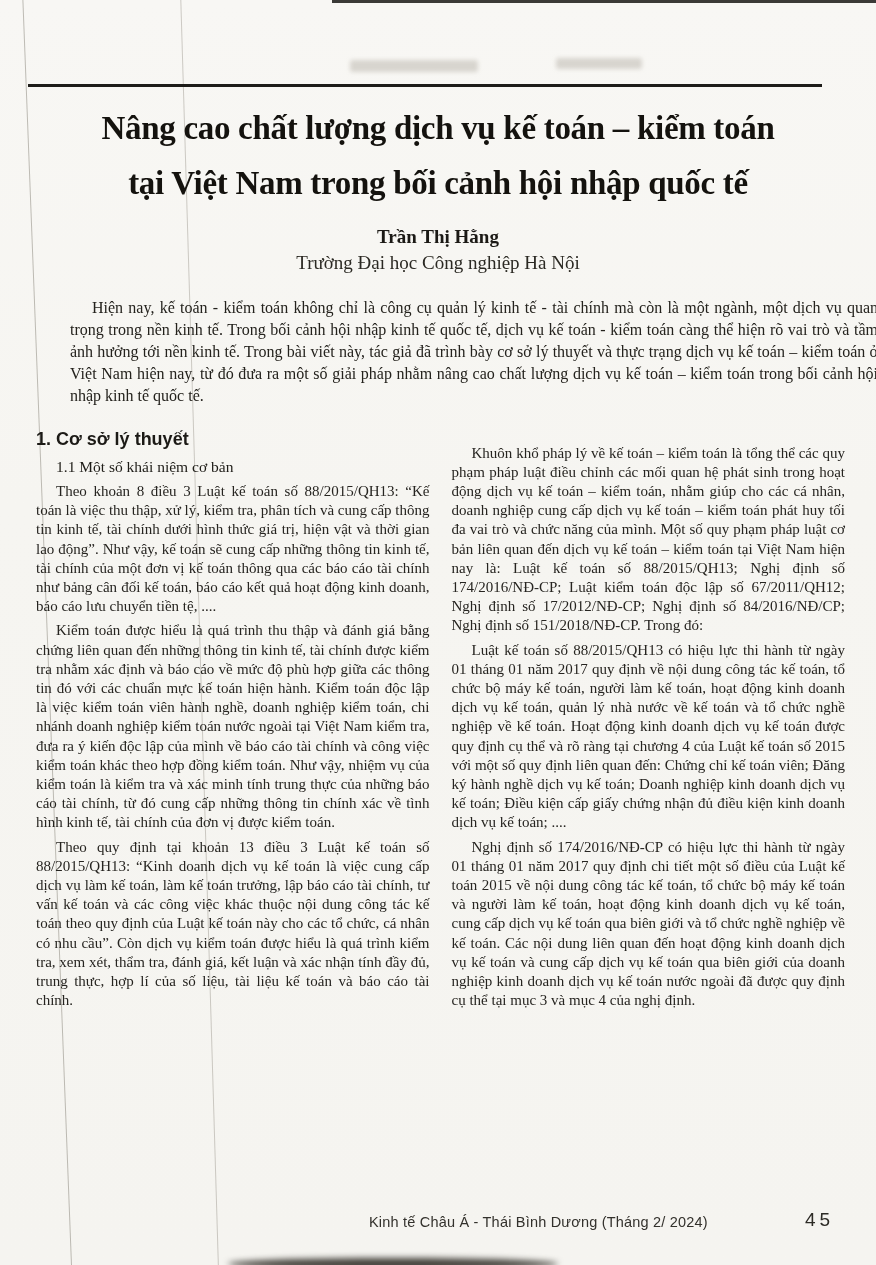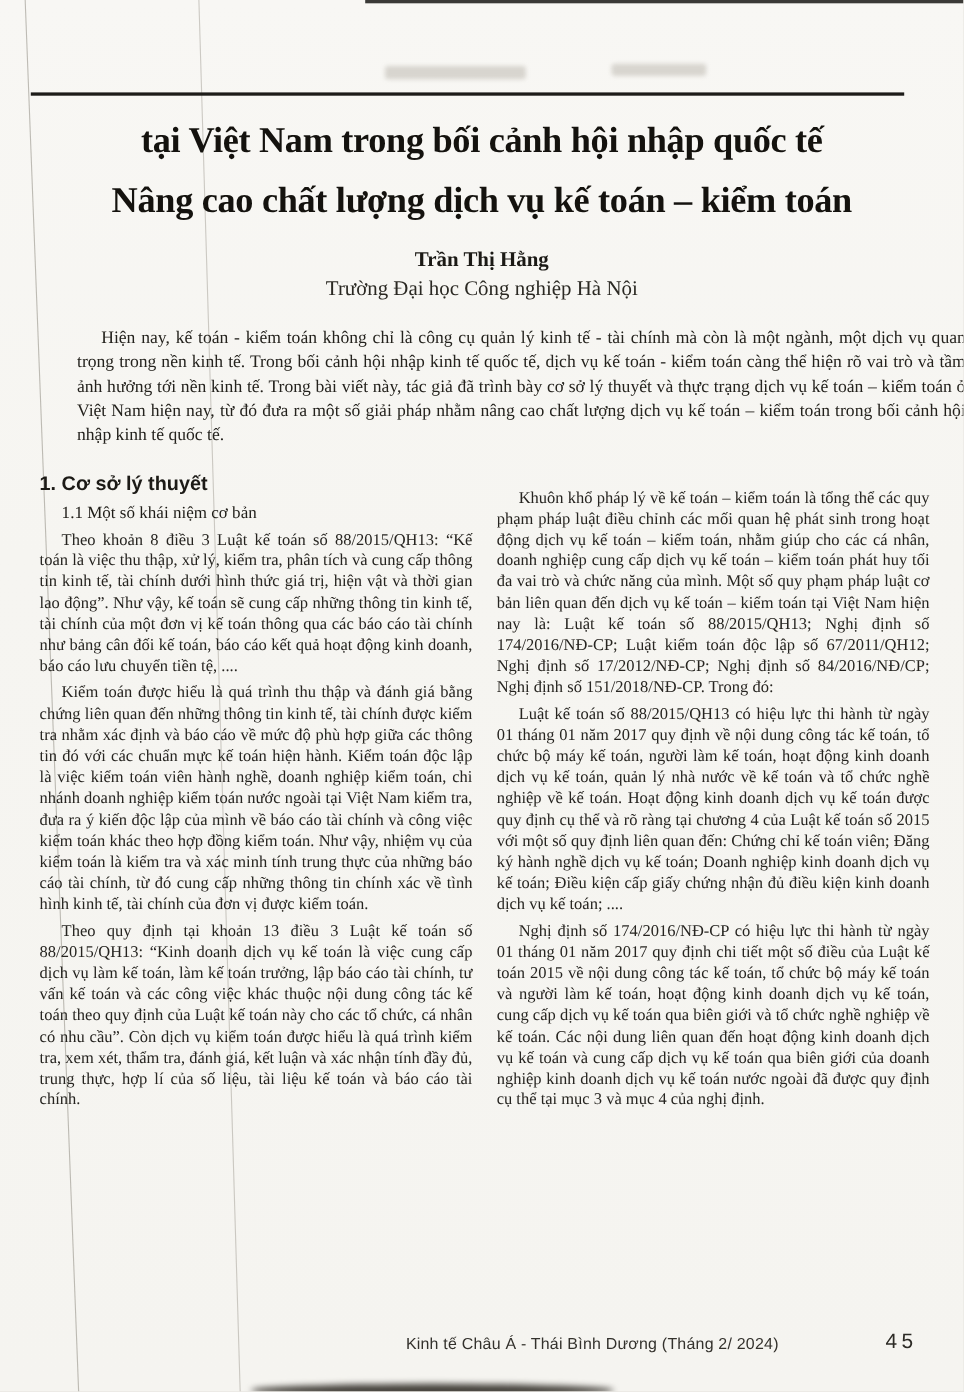--- a/index.html
+++ b/index.html
@@ -58,22 +58,22 @@
   <div class="edge-top"></div>
   <div class="crease a"></div>
   <div class="crease b"></div>
   <div class="ghost g1"></div>
   <div class="ghost g2"></div>
   <div class="bottom-shadow"></div>
 
   <div class="headrule"></div>
 
   <div class="title-block">
+    <div class="title-line">Nâng cao chất lượng dịch vụ kế toán – kiểm toán</div>
     <div class="title-line">tại Việt Nam trong bối cảnh hội nhập quốc tế</div>
-    <div class="title-line">Nâng cao chất lượng dịch vụ kế toán – kiểm toán</div>
   </div>
 
   <div class="author">Trần Thị Hằng</div>
   <div class="affiliation">Trường Đại học Công nghiệp Hà Nội</div>
 
   <div class="abstract">Hiện nay, kế toán - kiểm toán không chỉ là công cụ quản lý kinh tế - tài chính mà còn là một ngành, một dịch vụ quan trọng trong nền kinh tế. Trong bối cảnh hội nhập kinh tế quốc tế, dịch vụ kế toán - kiểm toán càng thể hiện rõ vai trò và tầm ảnh hưởng tới nền kinh tế. Trong bài viết này, tác giả đã trình bày cơ sở lý thuyết và thực trạng dịch vụ kế toán – kiểm toán ở Việt Nam hiện nay, từ đó đưa ra một số giải pháp nhằm nâng cao chất lượng dịch vụ kế toán – kiểm toán trong bối cảnh hội nhập kinh tế quốc tế.</div>
 
   <div class="columns">
     <div class="col">
       <div class="h-section">1. Cơ sở lý thuyết</div>

